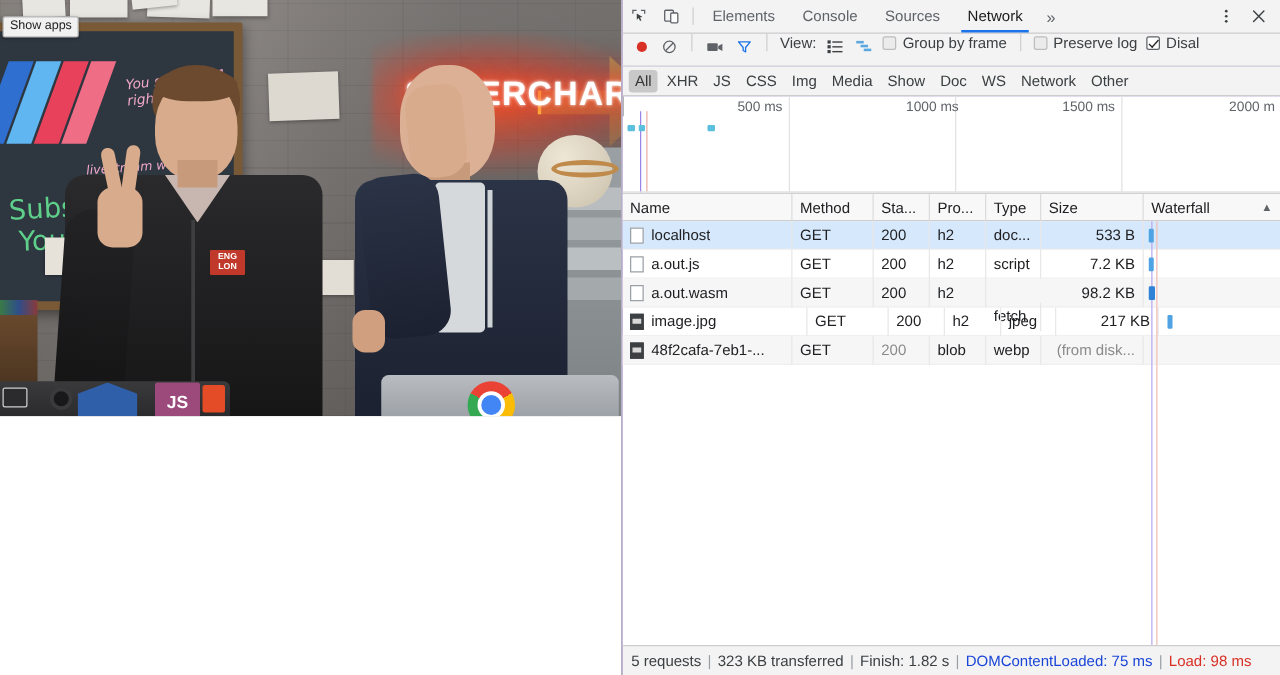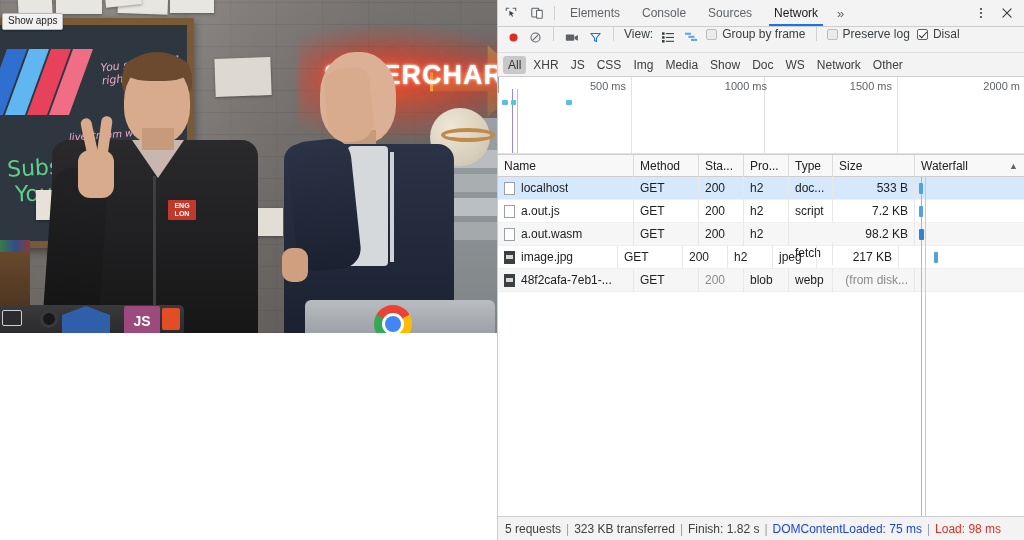--- a/index.html
+++ b/index.html
@@ -537,21 +537,21 @@
           </div>
           <div class="td" style="width:65px;">GET</div>
           <div class="td" style="width:45px;">200</div>
           <div class="td" style="width:45px;">h2</div>
           <div class="td" style="width:44px;margin-top:38px;">fetch</div>
           <div class="td num" style="width:82px;">98.2 KB</div>
           <div class="td waterfall"></div>
         </div>
 
         <div class="trow">
-          <div class="td name" style="width:120px;">
+          <div class="td name" style="width:148px;">
             <span class="ficon img"></span>
             <span class="name-text">image.jpg</span>
           </div>
           <div class="td" style="width:65px;">GET</div>
           <div class="td" style="width:45px;">200</div>
           <div class="td" style="width:45px;">h2</div>
           <div class="td" style="width:44px;">jpeg</div>
           <div class="td num" style="width:82px;">217 KB</div>
           <div class="td waterfall"></div>
         </div>

